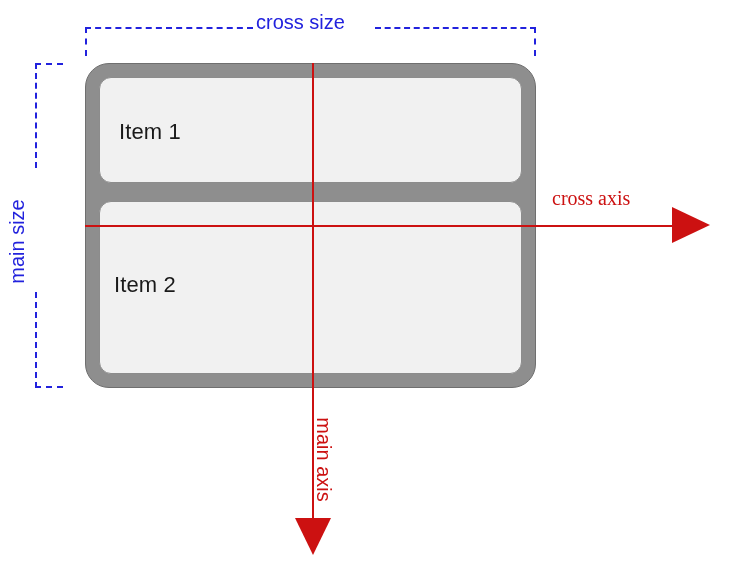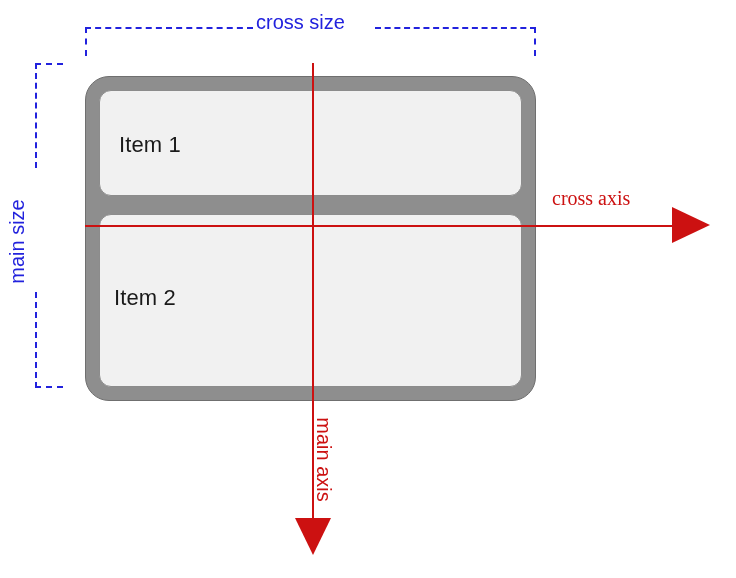--- a/index.html
+++ b/index.html
@@ -7,21 +7,21 @@
     width:736px;height:578px;
     background:#ffffff;
     font-family:"Liberation Sans","DejaVu Sans",sans-serif;
     overflow:hidden;
   }
   #stage{position:relative;width:682px;height:578px;}
 
   
   .flex-container{
     position:absolute;
-    left:85px;top:76px;
+    left:85px;top:63px;
     width:451px;height:325px;
     box-sizing:border-box;
     background:#8e8e8e;
     border:1px solid #6f6f6f;
     border-radius:24px;
     padding:13px;
     display:flex;
     flex-direction:column;
     justify-content:space-between;
   }

